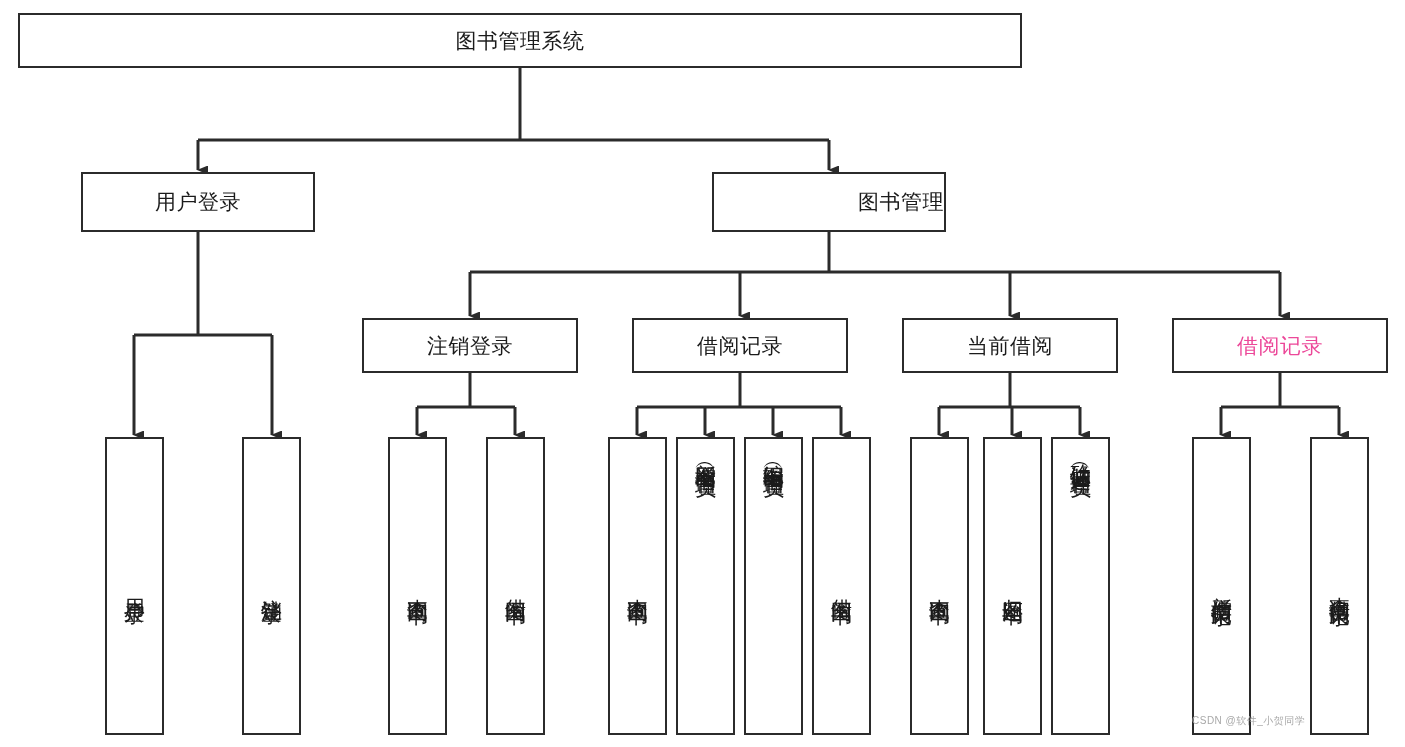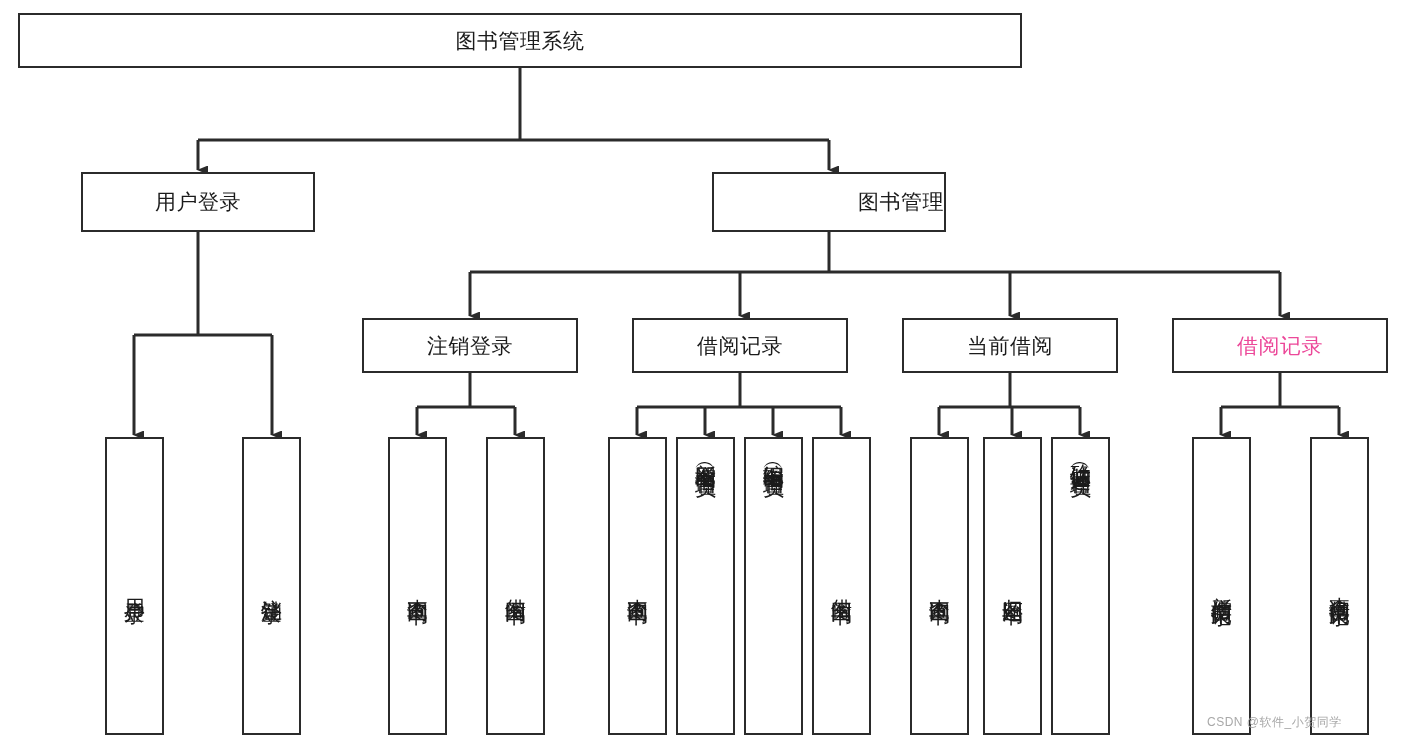--- a/index.html
+++ b/index.html
@@ -56,25 +56,24 @@
     letter-spacing: 2px;
     line-height: 1.15;
     white-space: nowrap;
   }
   .node.vert.centered {
     align-items: center;
     padding-top: 0;
   }
   .watermark {
     position: absolute;
-    font-size: 12px;
+    font-size: 10px;
     color: #a8a8a8;
     white-space: nowrap;
     letter-spacing: 0.5px;
-    margin-left: 15px;
   }
 </style>
 </head>
 <body>
 
 <div id="diagram-root">
   <svg class="connectors" viewBox="0 0 1405 747" xmlns="http://www.w3.org/2000/svg">
     <defs>
       <marker id="arrowhead" markerWidth="9" markerHeight="11" refX="4.5" refY="10" orient="auto" markerUnits="userSpaceOnUse">
         <polygon points="0,0 9,0 4.5,11" fill="#2b2b2b"></polygon>

